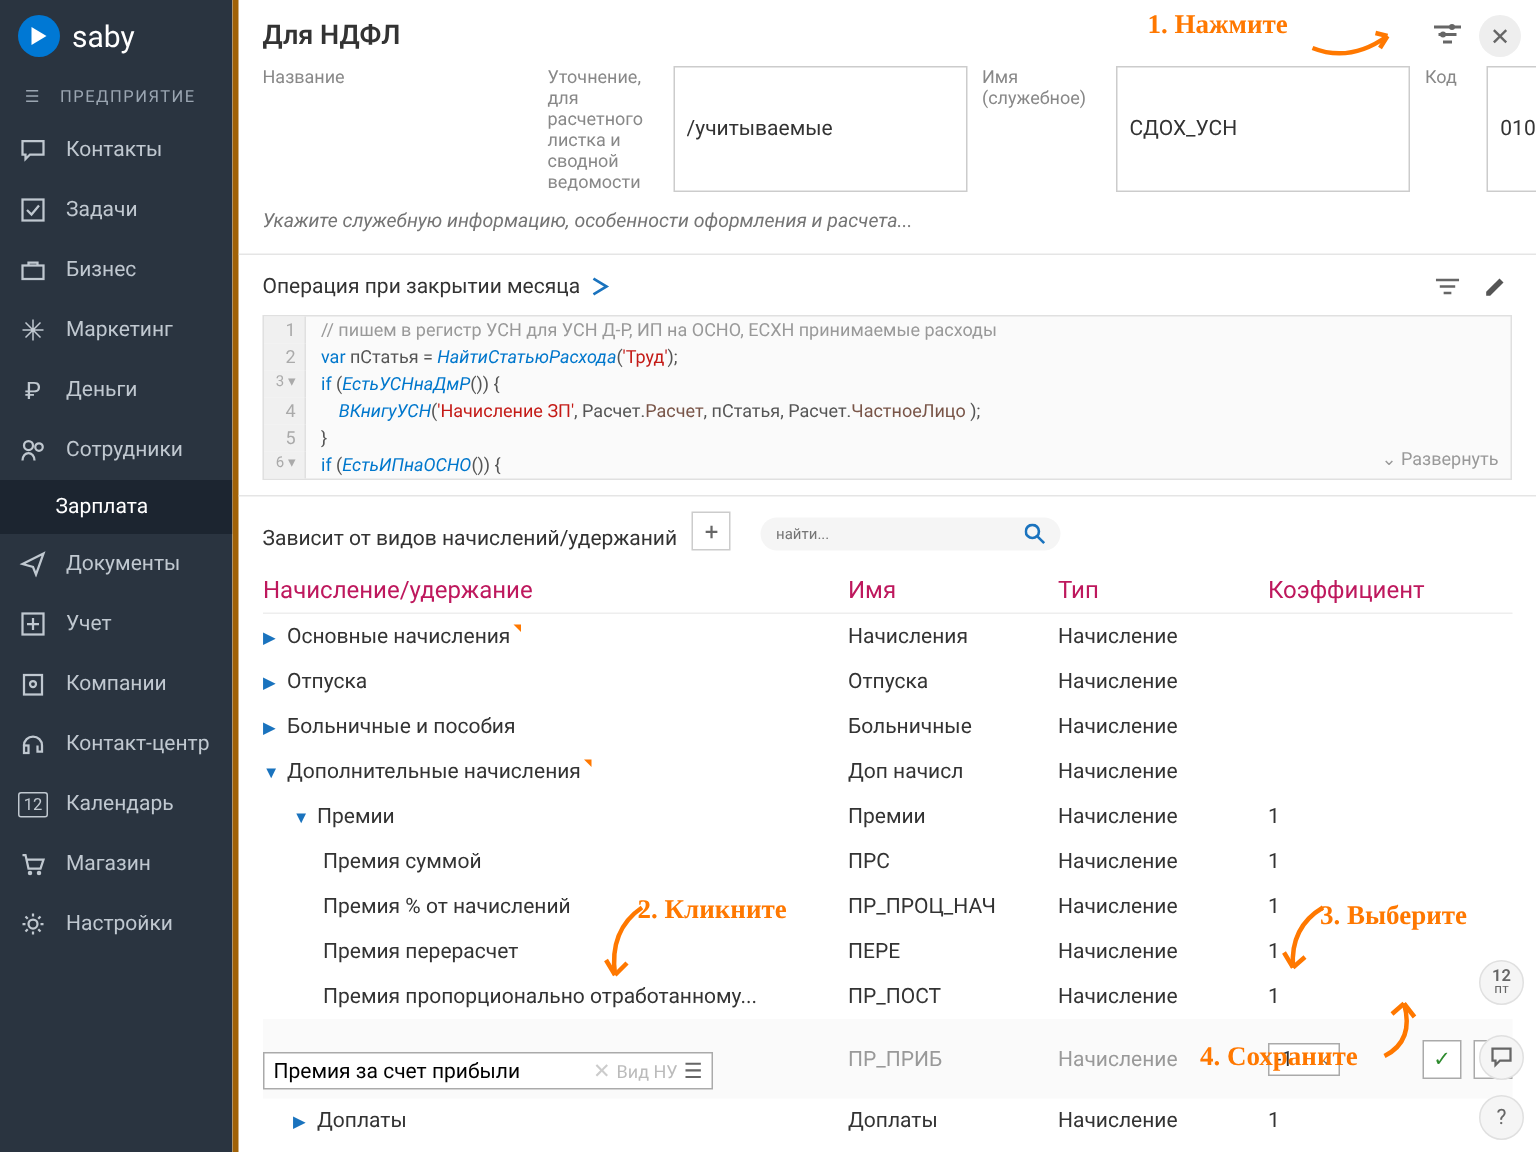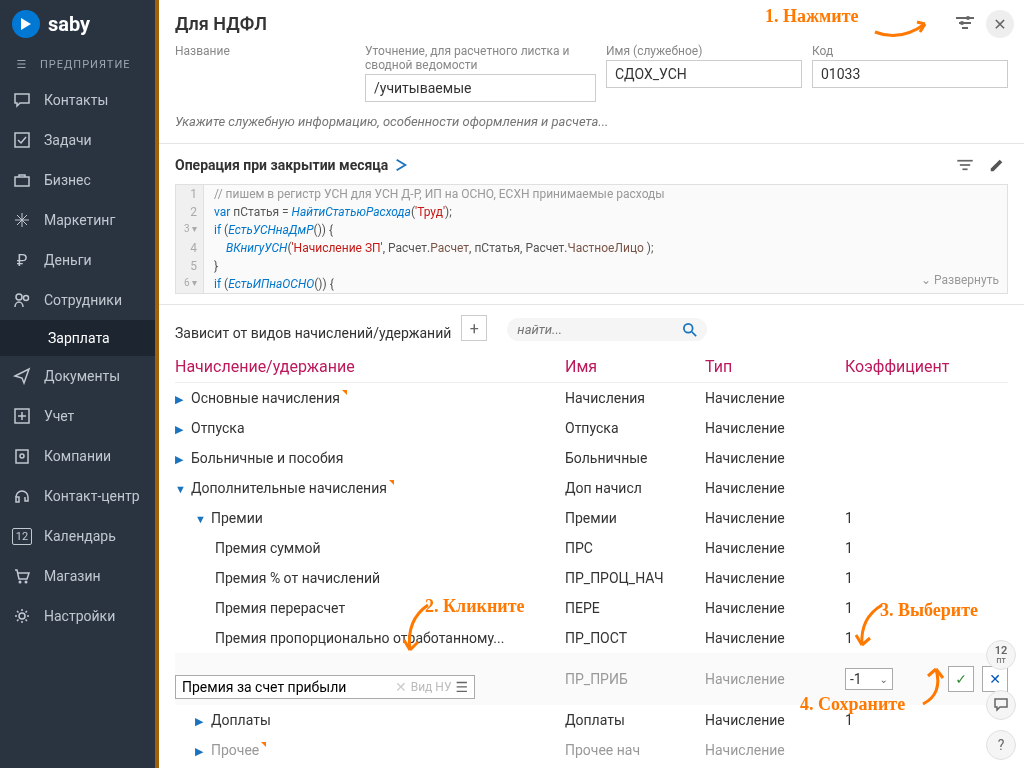--- a/index.html
+++ b/index.html
@@ -1,58 +1,58 @@
 <!DOCTYPE html>
 <html><head>
 <meta charset="utf-8">
 <style>
 *{box-sizing:border-box;margin:0;padding:0;font-family:-apple-system,BlinkMacSystemFont,"Segoe UI",Roboto,sans-serif}
 body{background:#f0f0f0;width:1024px;height:768px;overflow:hidden;position:relative}
 .app{display:flex;height:768px}
 .sidebar{width:155px;background:#2a3440;color:#fff;flex-shrink:0;display:flex;flex-direction:column}
 .logo-row{display:flex;align-items:center;padding:10px 12px;gap:8px}
 .logo-icon{width:28px;height:28px;background:#0078d4;border-radius:50%;display:flex;align-items:center;justify-content:center;color:#fff;font-size:18px}
-.logo-text{font-size:20px;font-weight:700;color:#fff}
+.logo-text{font-size:20px;font-weight:400;color:#fff}
 .org-row{display:flex;align-items:center;padding:6px 12px;gap:8px;color:#9aa5b1;font-size:11px;letter-spacing:1px}
 .nav-item{display:flex;align-items:center;padding:10px 12px;gap:12px;color:#c0c8d0;font-size:14px;cursor:pointer}
 .nav-item.active{background:#1c2530;color:#fff}
-.nav-item.sub{padding-left:48px;font-size:14px}
+.nav-item.sub{padding-left:37px;font-size:14px}
 .nav-icon{width:20px;height:20px;display:flex;align-items:center;justify-content:center;flex-shrink:0}
 .nav-badge{background:transparent;color:#ff7f50;font-size:12px;margin-left:auto}
 .avatar{width:24px;height:24px;border-radius:50%;background:linear-gradient(135deg,#d4a373,#8b5a3c);flex-shrink:0}
 .main{flex:1;background:#fff;display:flex;flex-direction:column;overflow:hidden;border-left:4px solid #a16207}
 .hdr{padding:12px 16px 8px;border-bottom:1px solid #e5e5e5}
 .hdr-top{display:flex;align-items:center;justify-content:space-between;margin-bottom:10px}
 .page-title{font-size:18px;font-weight:600;color:#333}
 .hdr-actions{display:flex;gap:10px;align-items:center}
 .icon-btn{width:22px;height:22px;display:flex;align-items:center;justify-content:center;cursor:pointer;color:#666}
 .fields-row{display:flex;gap:10px}
-.field{display:flex;flex-direction:column;gap:2px}
+.field{display:flex;gap:20px}
 .field-label{font-size:12px;color:#888}
 .field-input{border:1px solid #ccc;padding:5px 8px;font-size:14px;color:#333;background:#fff}
 .notes-input{width:100%;border:none;padding:6px 0;font-size:13px;color:#999;font-style:italic;margin-top:6px}
 .section{padding:10px 16px;border-bottom:1px solid #e5e5e5}
 .section-hdr{display:flex;align-items:center;justify-content:space-between;margin-bottom:8px}
-.section-title{font-size:14px;font-weight:700;color:#333;display:flex;align-items:center;gap:6px}
+.section-title{font-size:14px;font-weight:400;color:#333;display:flex;align-items:center;gap:6px}
 .code-block{background:#fafafa;border:1px solid #e0e0e0;font-family:Consolas,monospace;font-size:12px;line-height:1.5;position:relative}
 .code-line{display:flex}
 .gutter{width:28px;text-align:right;padding-right:6px;color:#aaa;background:#f0f0f0;border-right:1px solid #e0e0e0;user-select:none}
 .code-txt{padding-left:10px;white-space:pre}
 .c-com{color:#999}
 .c-kw{color:#0077cc}
 .c-fn{color:#0077cc;font-style:italic}
 .c-str{color:#c41a16}
 .c-id{color:#555}
 .c-prop{color:#795548}
 .expand-link{position:absolute;right:8px;bottom:4px;color:#999;font-size:12px;cursor:pointer}
 .deps-row{display:flex;align-items:flex-end;gap:10px;padding:10px 16px}
 .deps-label{font-size:14px;color:#333}
 .add-btn{width:26px;height:26px;border:1px solid #ccc;background:#fff;display:flex;align-items:center;justify-content:center;cursor:pointer;font-size:16px;color:#666}
 .search-box{flex:0 0 200px;display:flex;align-items:center;background:#f5f5f5;border-radius:14px;padding:4px 10px;margin-left:10px}
-.search-input{border:none;background:transparent;flex:1;font-size:13px;color:#666;font-style:italic;outline:none}
+.search-input{border:none;background:transparent;flex:1;font-size:10px;color:#666;outline:none}
 .table{flex:1;overflow:auto;padding:0 16px}
 .thead{display:flex;font-size:16px;color:#be185d;padding:6px 0;border-bottom:1px solid #eee}
 .col-name{flex:0 0 390px}
 .col-code{flex:0 0 140px}
 .col-type{flex:0 0 140px}
 .col-coef{flex:1}
 .trow{display:flex;align-items:center;font-size:14px;color:#333;padding:6px 0;min-height:30px}
 .trow.muted{color:#999}
 .caret{width:12px;display:inline-block;color:#1a73be;font-size:11px;margin-right:4px}
 .orange-mark{width:0;height:0;border-left:5px solid transparent;border-top:5px solid #ff7800;display:inline-block;vertical-align:top;margin-left:2px}

